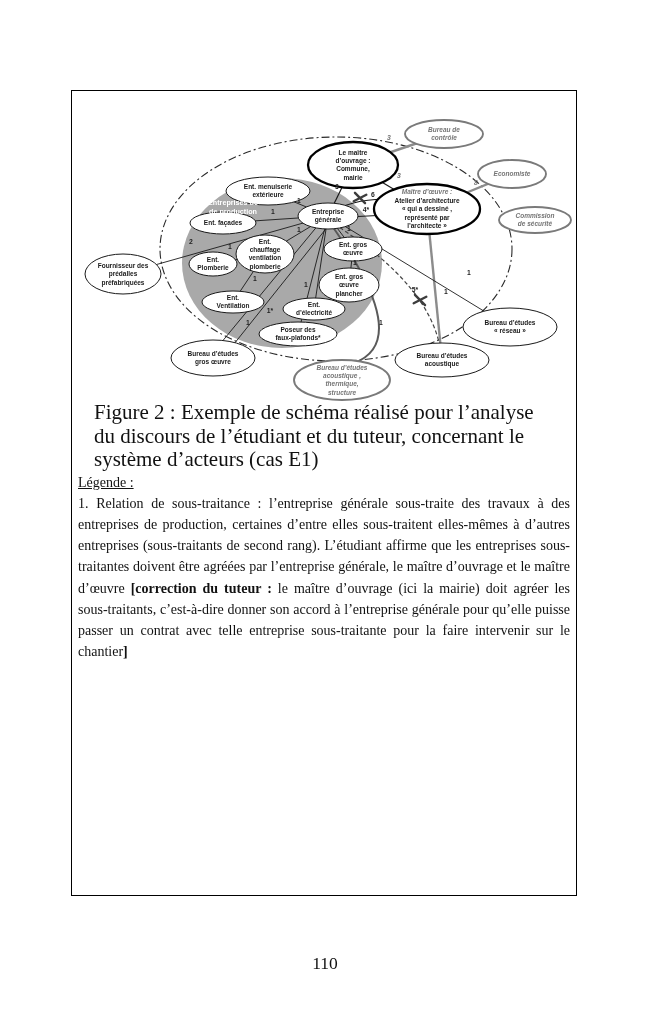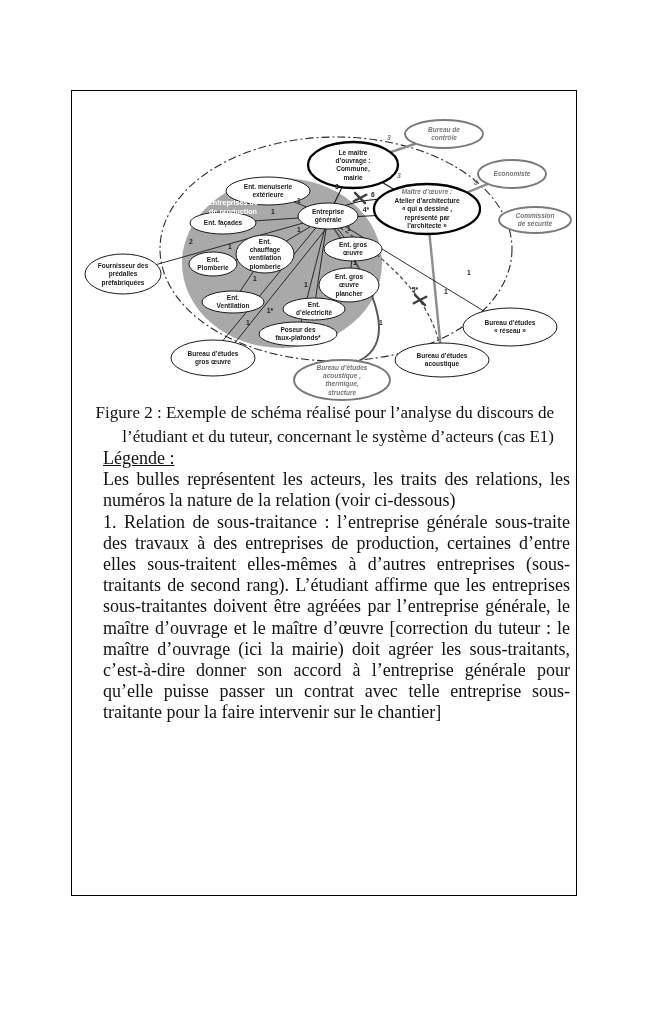--- a/index.html
+++ b/index.html
@@ -1,26 +1,26 @@
 <!DOCTYPE html>
 <html><head>
 <meta charset="utf-8">
 <style>
   html,body{margin:0;padding:0;background:#fff;}
   .sheet{position:relative;width:650px;height:1036px;background:#fff;overflow:hidden;
          font-family:"Liberation Serif",serif;color:#111;}
   .figure-box{position:absolute;left:71px;top:90px;width:506px;height:806px;
               border:1.5px solid #000;box-sizing:border-box;background:#fff;}
   .dg{display:block;}
-  .caption{font-size:17px;line-height:23.5px;text-align:right;padding:0 22px;color:#111;}
-  .legend{font-size:18px;line-height:21.2px;text-align:justify;padding:0 6px;color:#111;margin-left:25px;}
+  .caption{font-size:21px;line-height:23.5px;text-align:left;padding:0 22px;color:#111;}
+  .legend{font-size:14px;line-height:21.2px;text-align:justify;padding:0 6px;color:#111;}
   .legend-heading{margin:0;text-align:left;}
   .legend-heading .u{text-decoration:underline;}
   .legend-p{margin:0;text-align:justify;}
-  .b{font-weight:normal;}
+  .b{font-weight:bold;}
   .pageno{position:absolute;left:0;right:0;top:953px;text-align:center;
           font-size:17.5px;color:#111;}
   
   .bnd{fill:none;stroke:#2a2a2a;stroke-width:1.1;stroke-dasharray:8 3 2 3;}
   .cluster{fill:#a9a9a9;stroke:none;}
   .edge-thin{stroke:#1a1a1a;stroke-width:0.9;fill:none;}
   .edge-med{stroke:#1a1a1a;stroke-width:1.2;fill:none;}
   .edge-graythick{stroke:#8c8c8c;stroke-width:2.4;fill:none;}
   .edge-curve{stroke:#5a5a5a;stroke-width:2;fill:none;}
   .edge-dash{stroke:#454545;stroke-width:1.2;stroke-dasharray:4 2.5;fill:none;}
@@ -129,18 +129,18 @@
         <text x="198" y="222" class="elabel">1*</text>
         <text x="309" y="234" class="elabel">1</text>
         <text x="374" y="203" class="elabel">1</text>
         <text x="343" y="201" class="elabel">5*</text>
         <text x="397" y="184" class="elabel">1</text>
       </svg>
     <div class="caption">Figure 2 : Exemple de schéma réalisé pour l’analyse du discours de l’étudiant et du tuteur, concernant le système d’acteurs (cas E1)</div>
     <div class="legend">
       <p class="legend-heading"><span class="u">Légende :</span></p>
       <div>
-          <p class="legend-p"><span>Les bulles représentent les acteurs, les traits des relations, les numéros la nature de la relation (voir ci-dessous)</span></p>
           <p class="legend-p"><span>1. Relation de sous-traitance : l’entreprise générale sous-traite des travaux à des entreprises de production, certaines d’entre elles sous-traitent elles-mêmes à d’autres entreprises (sous-traitants de second rang). L’étudiant affirme que les entreprises sous-traitantes doivent être agréées par l’entreprise générale, le maître d’ouvrage et le maître d’œuvre </span><span class="b">[correction du tuteur :</span><span> le maître d’ouvrage (ici la mairie) doit agréer les sous-traitants, c’est-à-dire donner son accord à l’entreprise générale pour qu’elle puisse passer un contrat avec telle entreprise sous-traitante pour la faire intervenir sur le chantier</span><span class="b">]</span></p>
         </div>
     </div>
   </div>
+  <div class="pageno">110</div>
 </div>
 
 </body></html>

